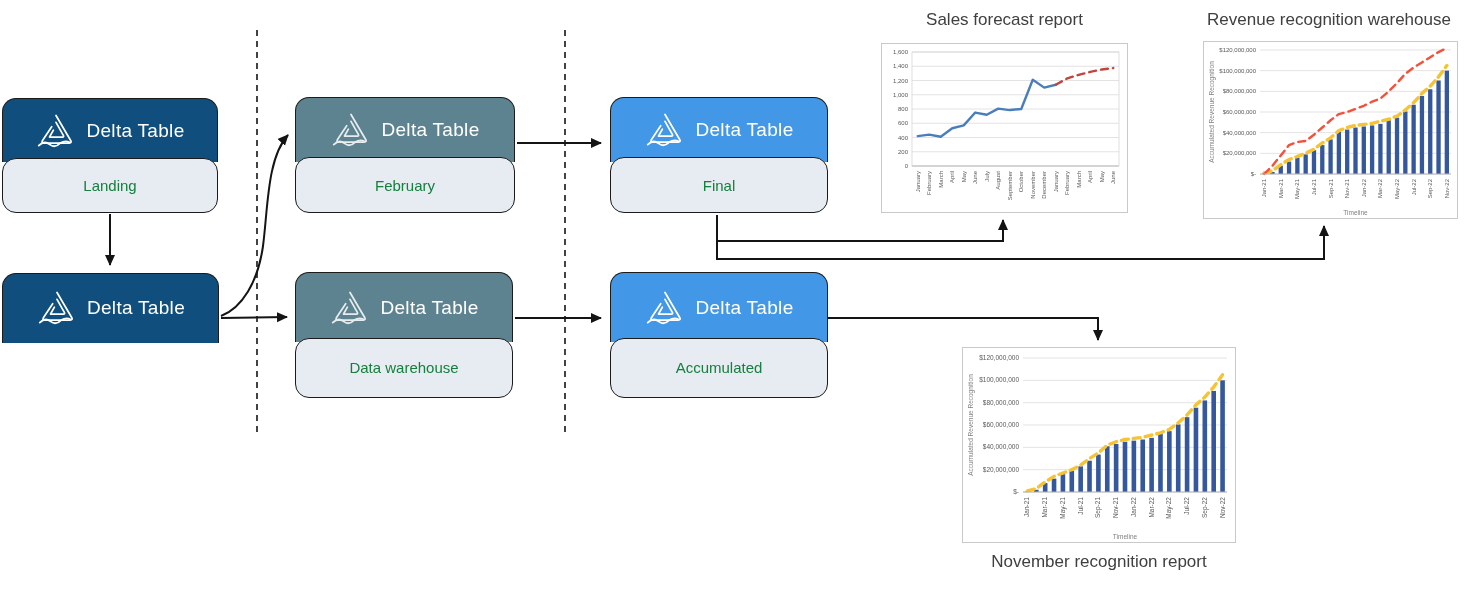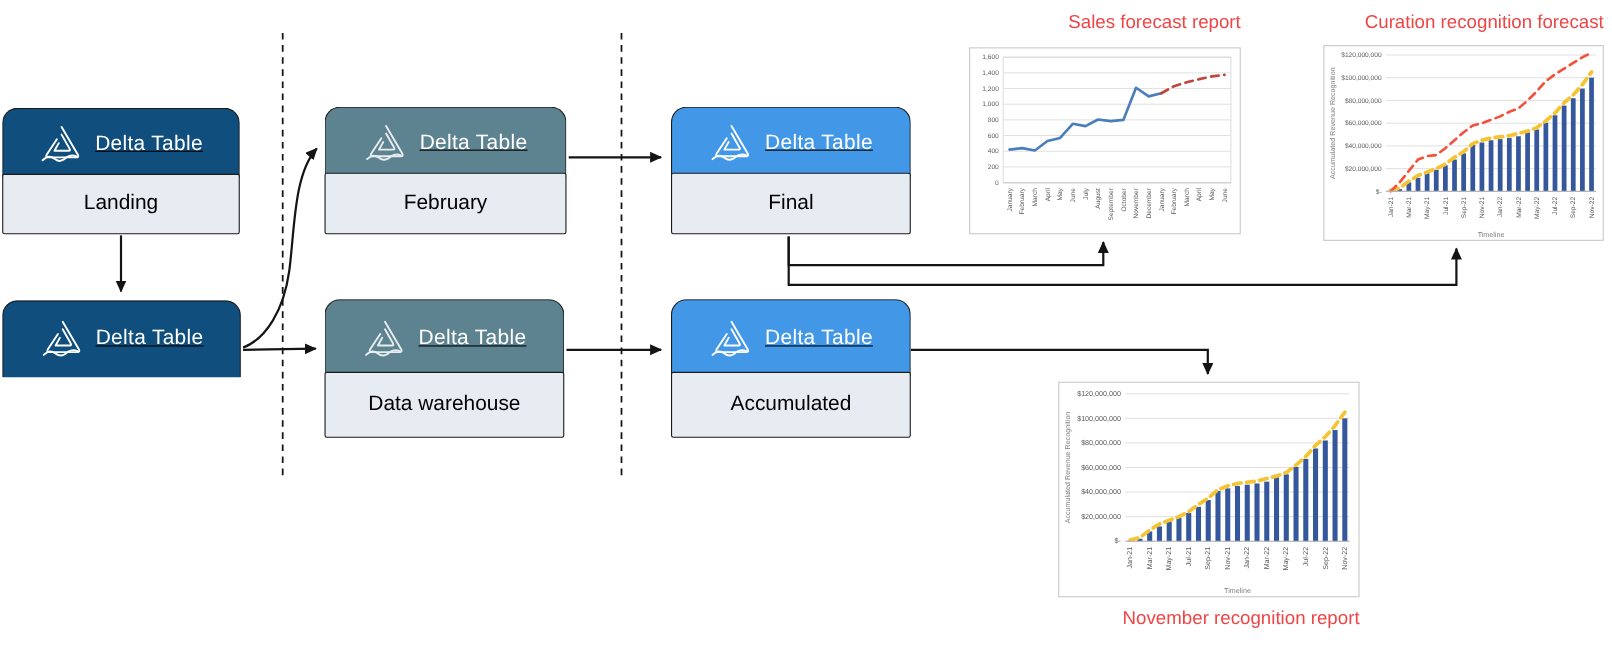--- a/index.html
+++ b/index.html
@@ -4,32 +4,32 @@
 <style>
   html,body{margin:0;padding:0;background:#fff;}
   #canvas{position:relative;width:1465px;height:608px;background:#fff;overflow:hidden;
           font-family:"Liberation Sans",sans-serif;}
   svg{font-family:"Liberation Sans",sans-serif;}
 
   
   .dbox{position:absolute;}
   .dbox-header{position:absolute;top:0;left:0;right:0;height:55%;
     border:1.6px solid #1b1b1b;border-radius:14px 14px 0 0;border-bottom:none;
-    display:flex;align-items:center;justify-content:center;gap:9px;text-decoration:underline;}
+    display:flex;align-items:center;justify-content:center;gap:9px;}
   .dbox-title{color:#fff;font-size:19px;letter-spacing:.3px;}
   .dlogo{display:flex;align-items:center;}
   .dbox-stage{position:absolute;left:0;right:0;top:52%;bottom:0;
-    background:#e7ebf2;border:1.6px solid #1b1b1b;border-radius:2px;
+    background:#e7ebf2;border:1.6px solid #1b1b1b;border-radius:14px;
     display:flex;align-items:center;justify-content:center;
-    font-size:19px;color:#000000;}
+    font-size:15px;color:#15803d;}
 
   
   .panel{position:absolute;background:#fff;border:1px solid #c9c9c9;box-sizing:border-box;}
   .panel > svg{position:absolute;left:0;top:0;}
-  .chart-title{position:absolute;font-size:17px;color:#ef4444;text-align:right;white-space:nowrap;}
+  .chart-title{position:absolute;font-size:17px;color:#404040;text-align:center;white-space:nowrap;}
 
   #overlay{position:absolute;left:0;top:0;pointer-events:none;}
 </style>
 </head>
 <body>
 
 <div id="canvas">
 
   <svg id="overlay" width="1465" height="608">
     <defs>
@@ -173,21 +173,21 @@
         <text x="210.25" y="127" text-anchor="end" font-size="6" fill="#595959" transform="rotate(-90 210.25 127)">April</text>
         <text x="221.75" y="127" text-anchor="end" font-size="6" fill="#595959" transform="rotate(-90 221.75 127)">May</text>
         <text x="233.25" y="127" text-anchor="end" font-size="6" fill="#595959" transform="rotate(-90 233.25 127)">June</text>
         <path d="M35.75 92.075 L47.25 90.65 L58.75 92.7875 L70.25 84.23750000000001 L81.75 81.38749999999999 L93.25 68.5625 L104.75 70.69999999999999 L116.25 64.64375 L127.75 66.06875 L139.25 65 L150.75 35.78750000000001 L162.25 43.625 L173.75 40.77499999999999 " fill="none" stroke="#4a7ebb" stroke-width="2.4" stroke-linecap="round" stroke-linejoin="round" stroke-dasharray="none"></path>
         <path d="M173.75 40.77499999999999 L185.25 34.3625 L196.75 30.799999999999997 L208.25 27.950000000000003 L219.75 25.456249999999997 L231.25 24.03125 " fill="none" stroke="#c0453c" stroke-width="2.4" stroke-linecap="round" stroke-linejoin="round" stroke-dasharray="7 5"></path>
         <line x1="30" x2="237" y1="122" y2="122" stroke="#b5b5b5" stroke-width="1"></line>
         <rect x="30" y="8" width="207" height="114" fill="none" stroke="#d6d6d6" stroke-width="0.8"></rect>
       </svg>
   </div>
 
-  <div class="chart-title" style="left:1200px;top:10px;width:258px">Curation recognition forecast</div>
+  <div class="chart-title" style="left:1200px;top:10px;width:258px">Revenue recognition warehouse</div>
   <div class="panel" style="left:1203px;top:41px;width:255px;height:178px">
     <svg width="255" height="178">
         <line x1="56" x2="247" y1="132" y2="132" stroke="#dcdcdc" stroke-width="0.8"></line>
         <text x="52" y="134" text-anchor="end" font-size="6" fill="#595959">$-</text>
         <line x1="56" x2="247" y1="111.33333333333334" y2="111.33333333333334" stroke="#dcdcdc" stroke-width="0.8"></line>
         <text x="52" y="113.33333333333334" text-anchor="end" font-size="6" fill="#595959">$20,000,000</text>
         <line x1="56" x2="247" y1="90.66666666666667" y2="90.66666666666667" stroke="#dcdcdc" stroke-width="0.8"></line>
         <text x="52" y="92.66666666666667" text-anchor="end" font-size="6" fill="#595959">$40,000,000</text>
         <line x1="56" x2="247" y1="70" y2="70" stroke="#dcdcdc" stroke-width="0.8"></line>
         <text x="52" y="72" text-anchor="end" font-size="6" fill="#595959">$60,000,000</text>

